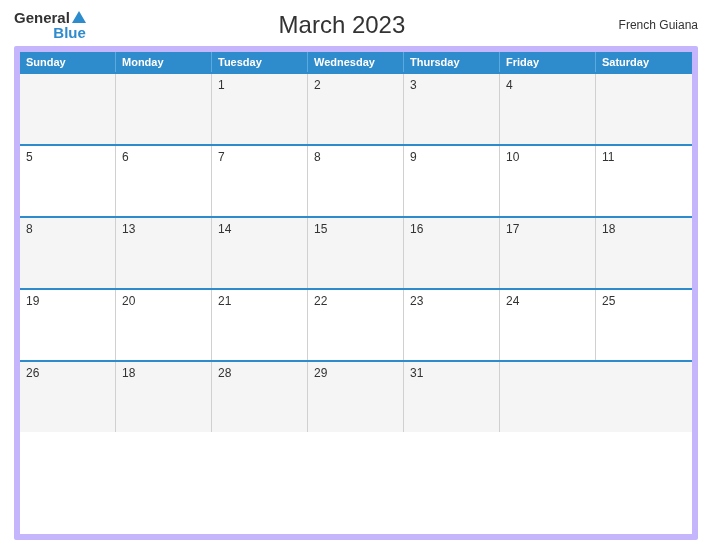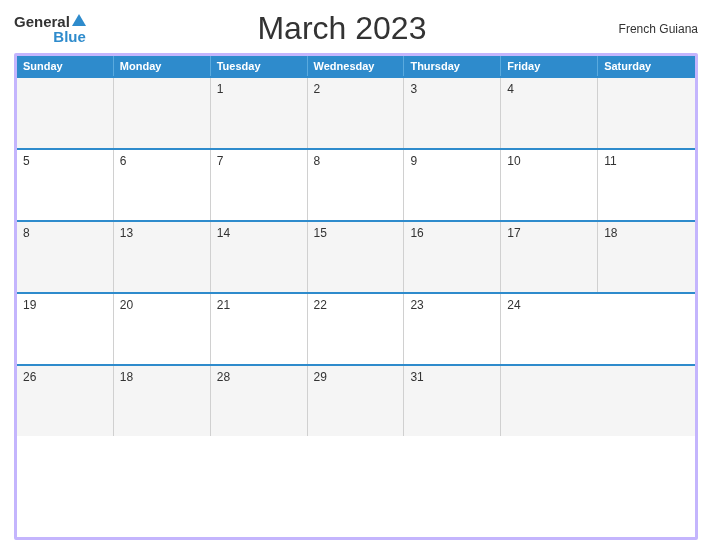--- a/index.html
+++ b/index.html
@@ -56,36 +56,36 @@
     }
     .logo-line1 {
       display: flex;
       align-items: center;
     }
     .logo-line2 {
       display: flex;
       justify-content: flex-end;
     }
     .title {
-      font-size: 32px;
+      font-size: 24px;
       font-weight: normal;
       color: #333;
       text-align: center;
       flex: 1;
     }
     .region {
       font-size: 12px;
       color: #333;
       text-align: right;
       min-width: 100px;
     }
     
     .calendar {
       flex: 1;
-      border: 3px solid #c4b5fd;
+      border: 6px solid #c4b5fd;
       border-radius: 2px;
       overflow: hidden;
     }
     .cal-header {
       display: grid;
       grid-template-columns: repeat(7, 1fr);
       background: #2e8bcc;
     }
     .cal-header-cell {
       color: #fff;
@@ -193,20 +193,21 @@
           <div class="cal-cell"><span class="day-num">17</span></div>
           <div class="cal-cell"><span class="day-num">18</span></div>
         </div>
         <div class="cal-week">
           <div class="cal-cell"><span class="day-num">19</span></div>
           <div class="cal-cell"><span class="day-num">20</span></div>
           <div class="cal-cell"><span class="day-num">21</span></div>
           <div class="cal-cell"><span class="day-num">22</span></div>
           <div class="cal-cell"><span class="day-num">23</span></div>
           <div class="cal-cell"><span class="day-num">24</span></div>
+          <div class="cal-cell"><span class="day-num">25</span></div>
         </div>
         <div class="cal-week">
           <div class="cal-cell"><span class="day-num">26</span></div>
           <div class="cal-cell"><span class="day-num">18</span></div>
           <div class="cal-cell"><span class="day-num">28</span></div>
           <div class="cal-cell"><span class="day-num">29</span></div>
           <div class="cal-cell"><span class="day-num">31</span></div>
           <div class="cal-cell"></div>
         </div>
       </div>

